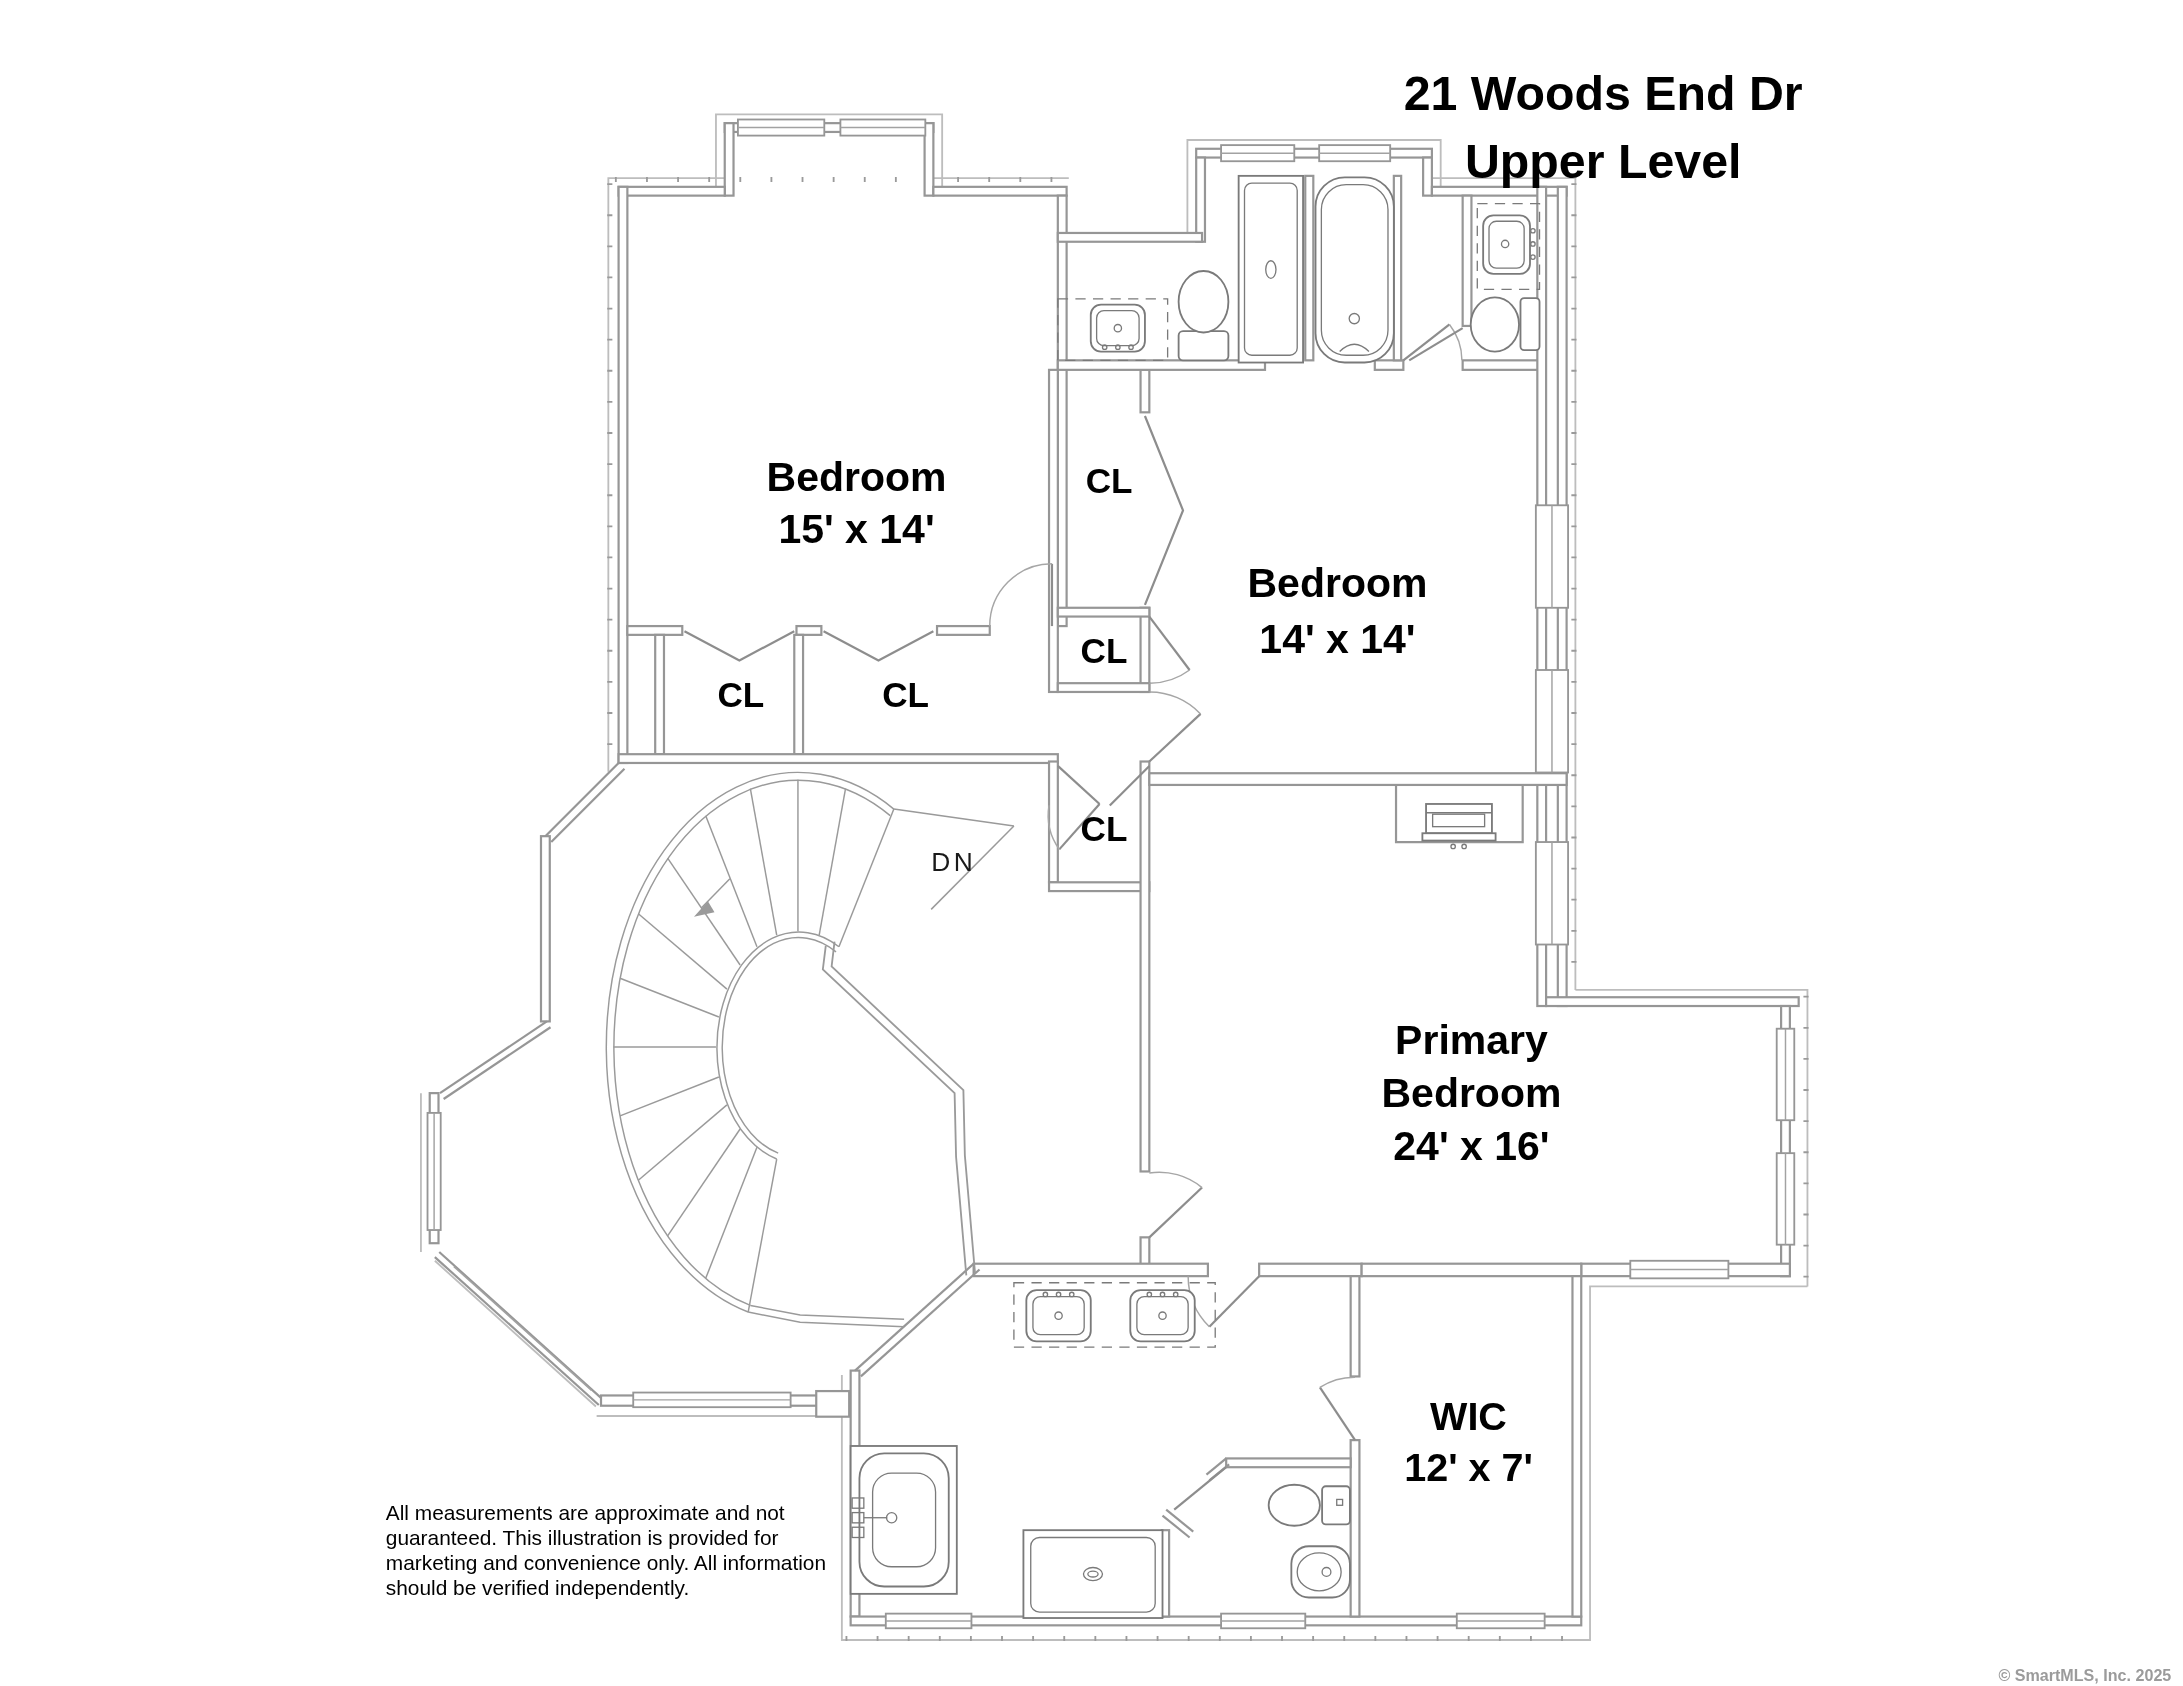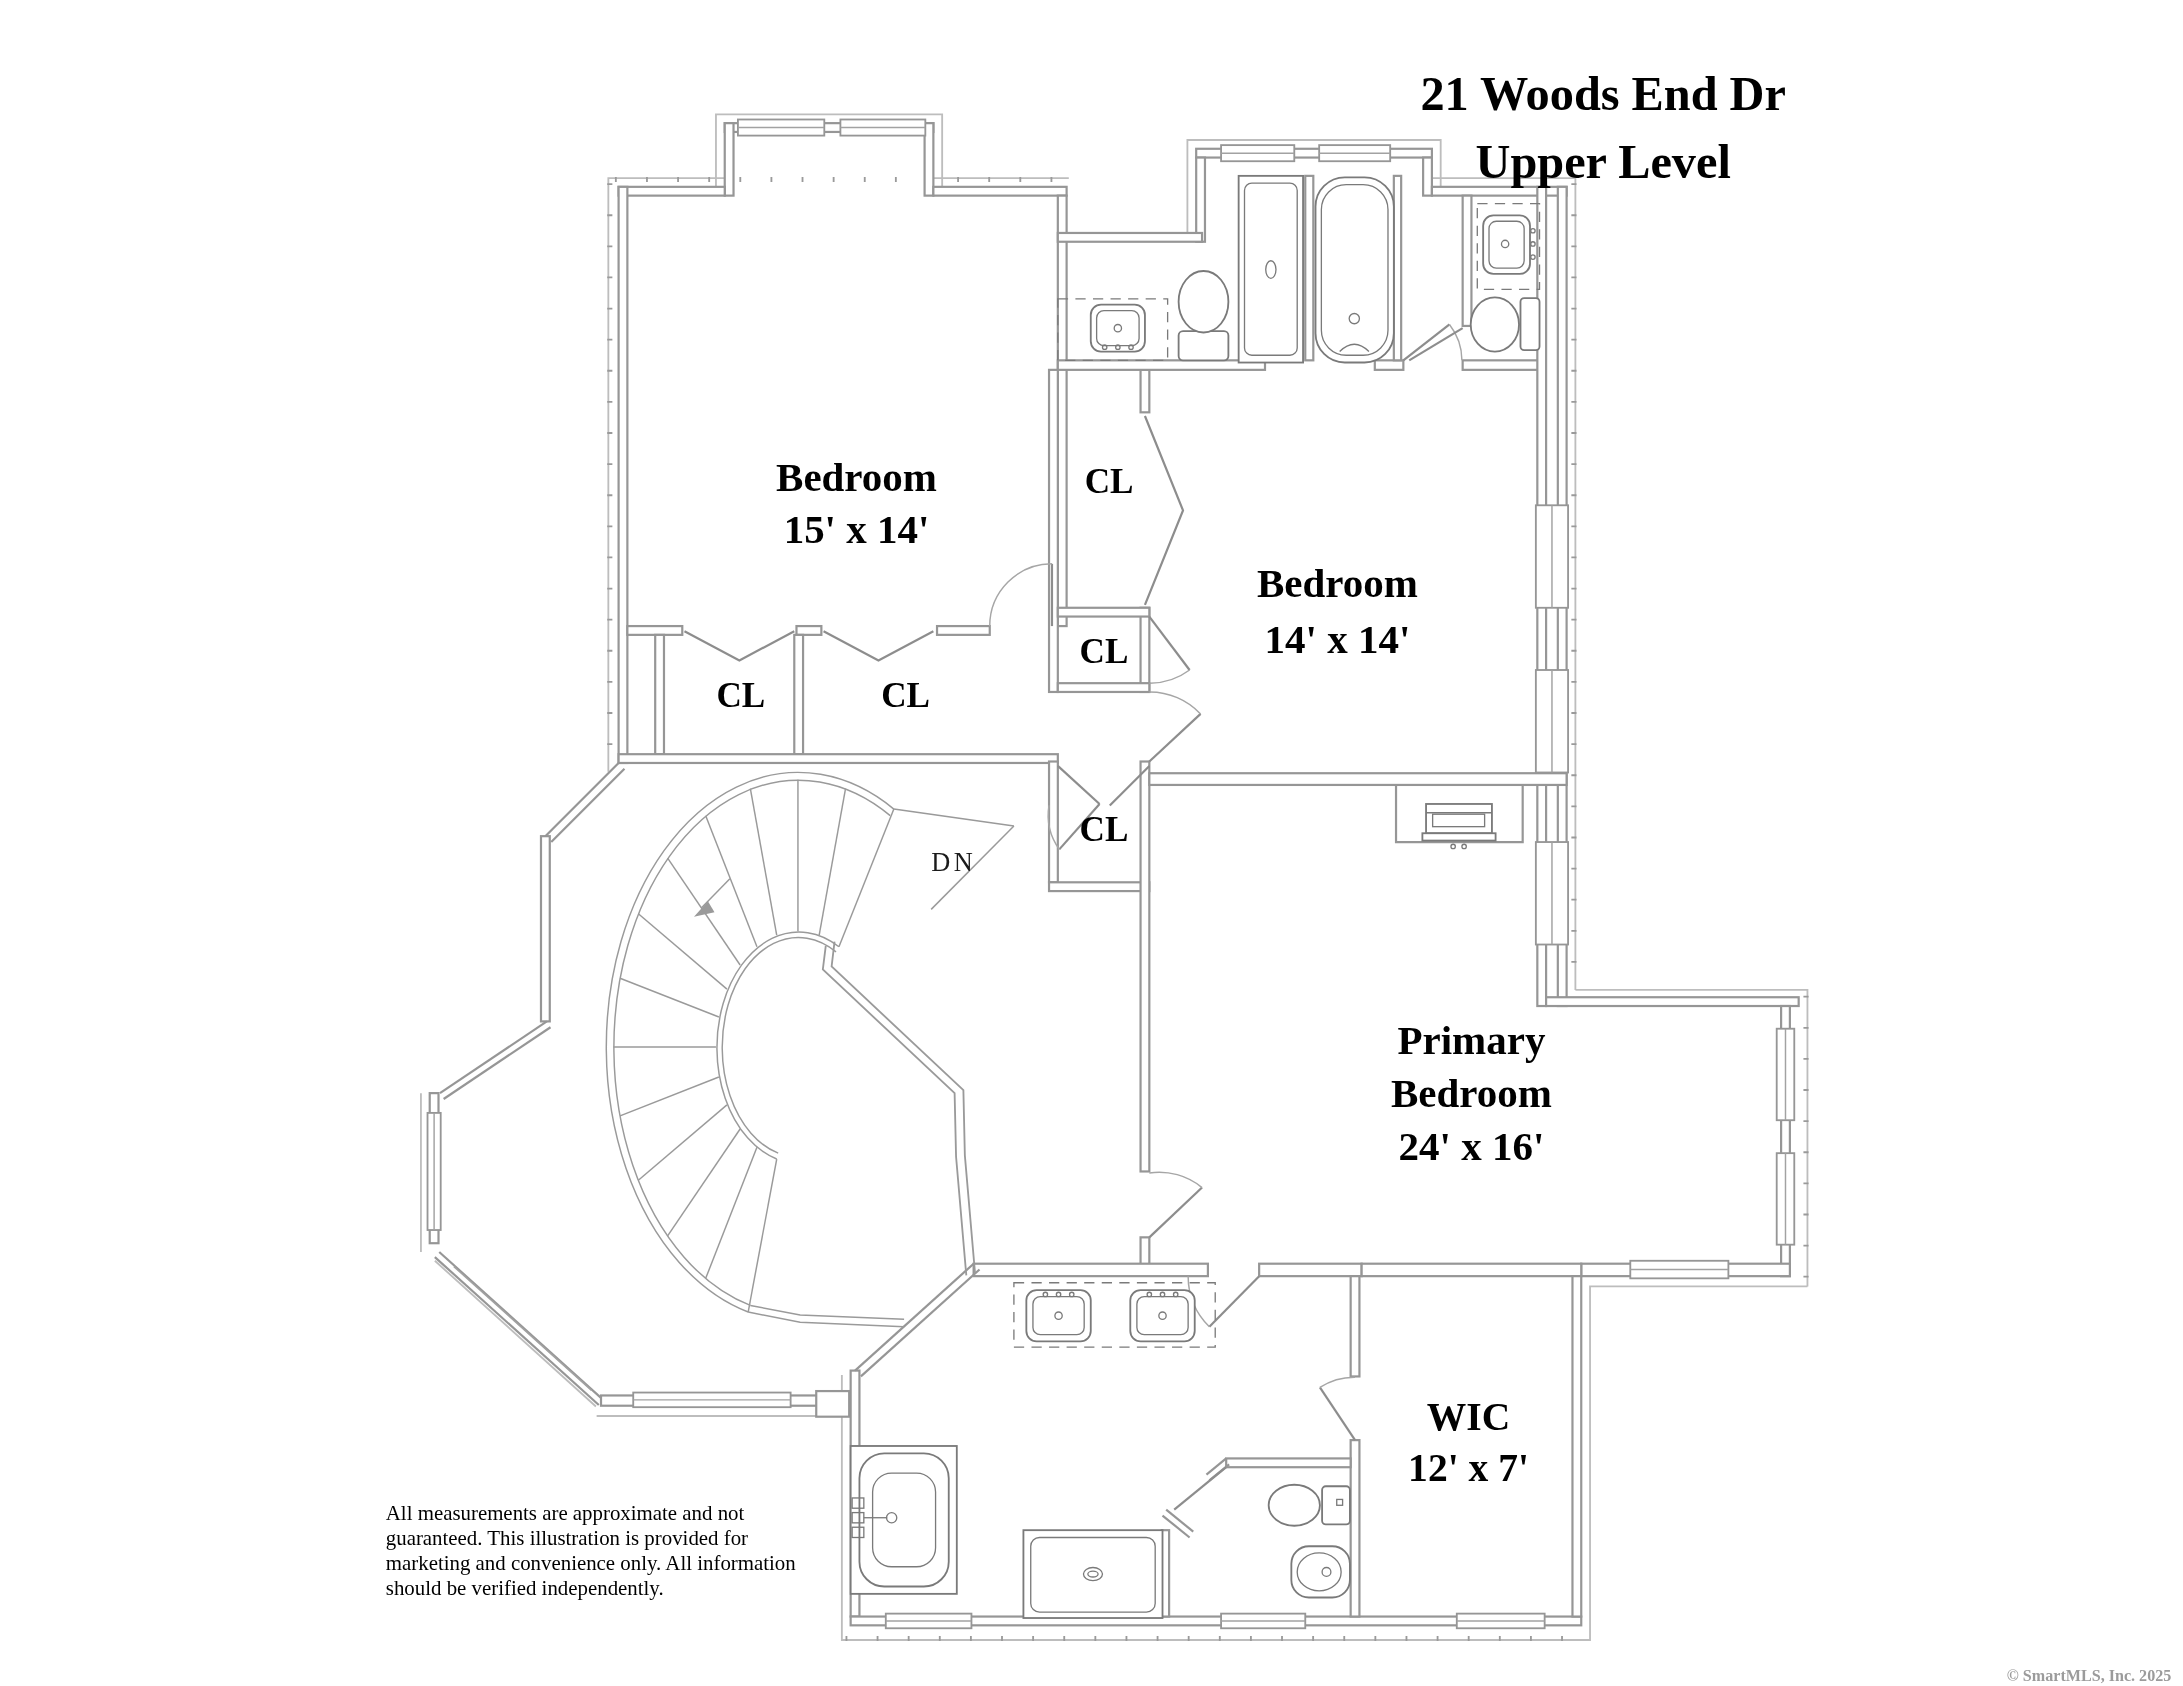--- a/index.html
+++ b/index.html
@@ -1,17 +1,17 @@
 <!DOCTYPE html>
 <html style="font-size:11.7px"><head>
 <meta charset="utf-8">
 <style>
   html,body{margin:0;padding:0;background:#ffffff;}
   #page{position:relative;width:2183px;height:1687px;background:#ffffff;overflow:hidden;
-        font-family:Liberation Serif, serif;}
+        font-family:Liberation Sans, sans-serif;}
   svg{position:absolute;left:0;top:0;}
   
   .wall   {fill:#ffffff;stroke:#969696;stroke-width:3;}
   .wline  {stroke:#969696;stroke-width:3;fill:none;}
   .thin   {stroke:#a2a2a2;stroke-width:2;fill:none;}
   .outer  {stroke:#bdbdbd;stroke-width:2.5;fill:none;}
   .tick   {stroke:#9a9a9a;stroke-width:7;stroke-dasharray:2.5 40;fill:none;}
   .win    {fill:#ffffff;stroke:#969696;stroke-width:2.5;}
   .fx     {fill:#ffffff;stroke:#7a7a7a;stroke-width:2.5;}
   .fxthin {fill:none;stroke:#7a7a7a;stroke-width:1.8;}

